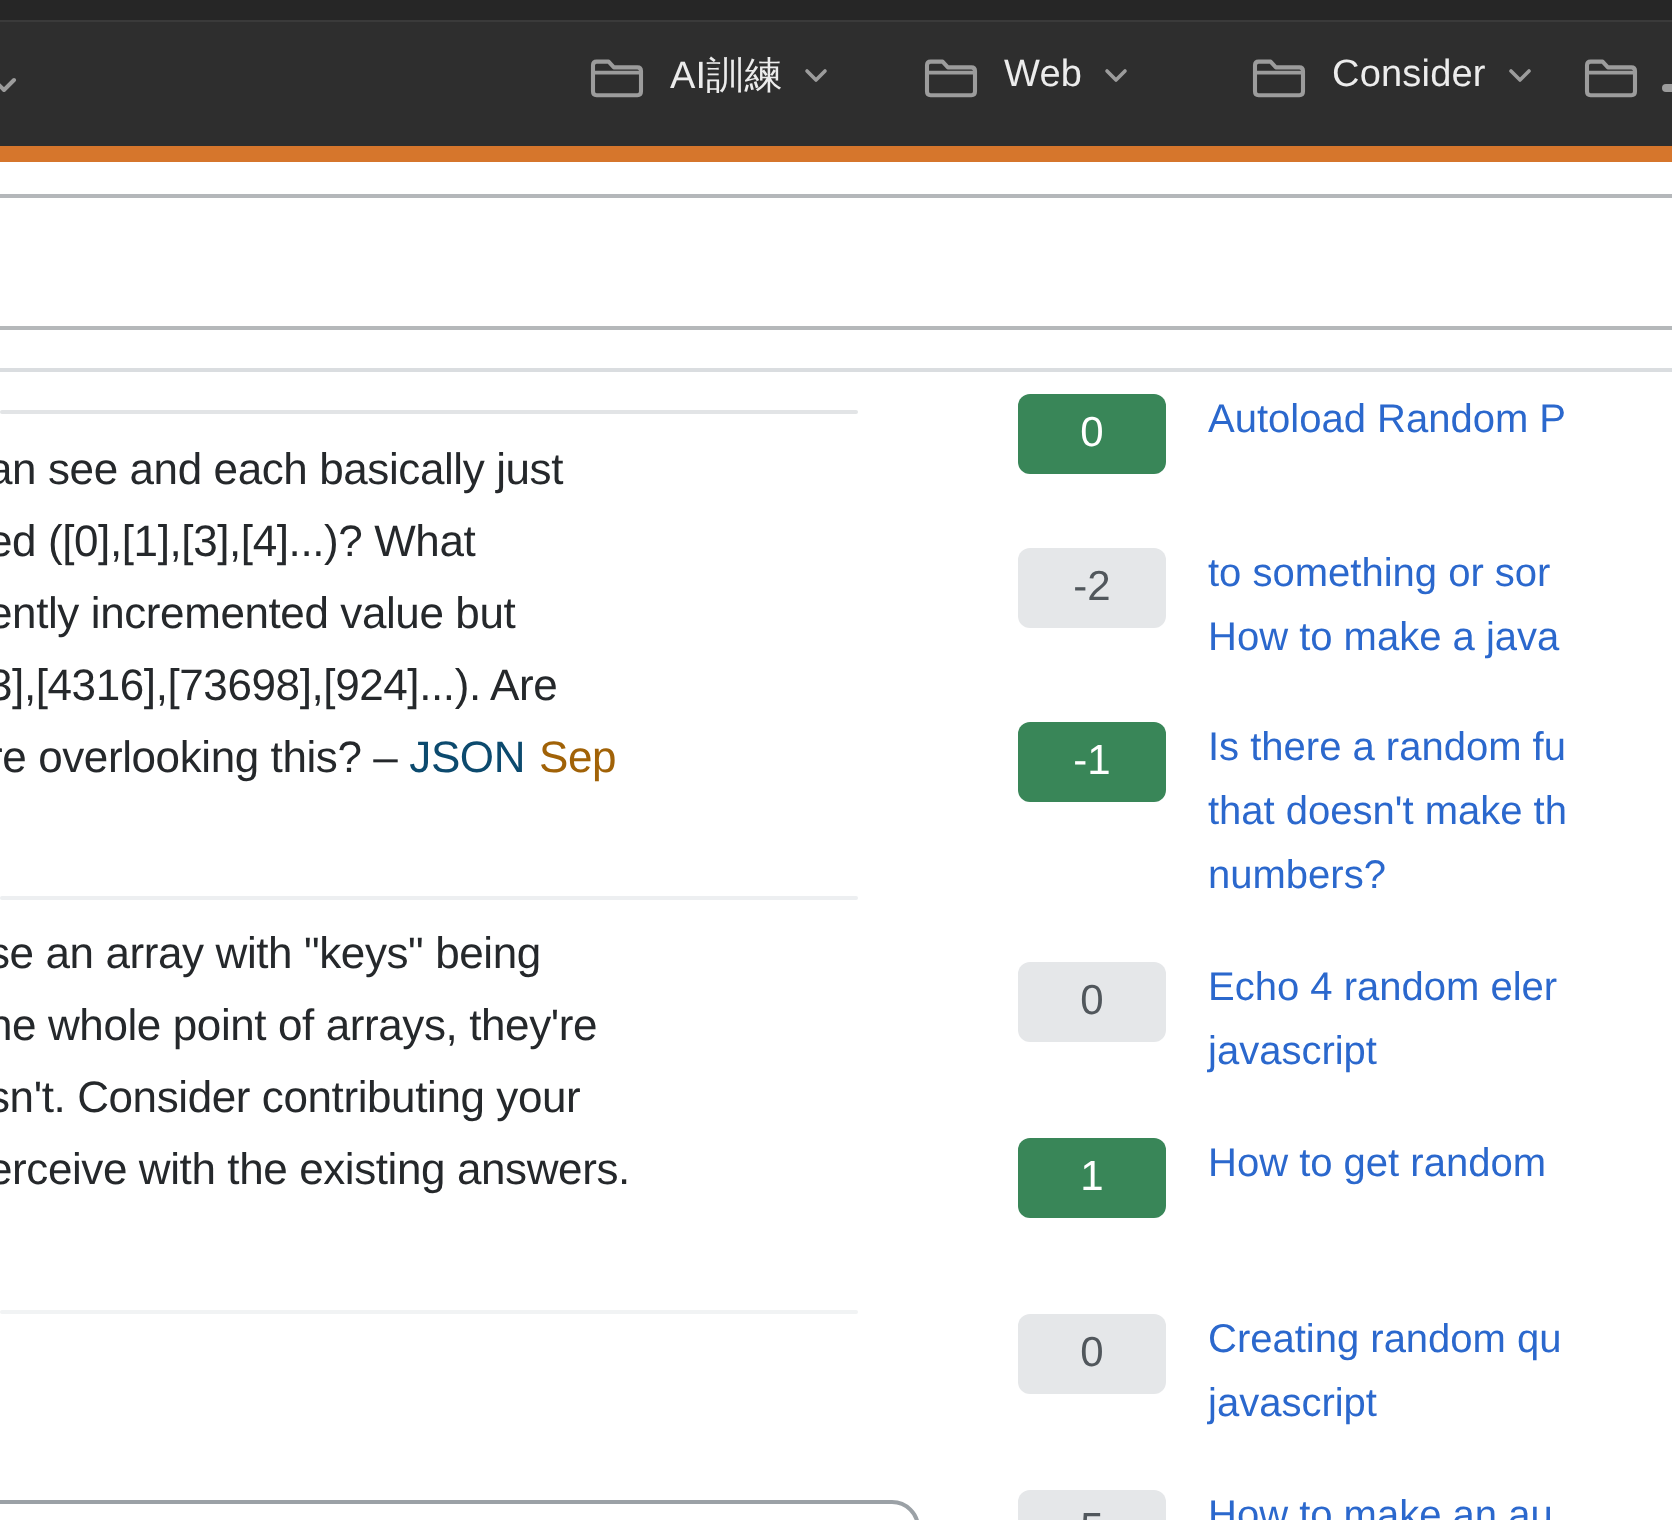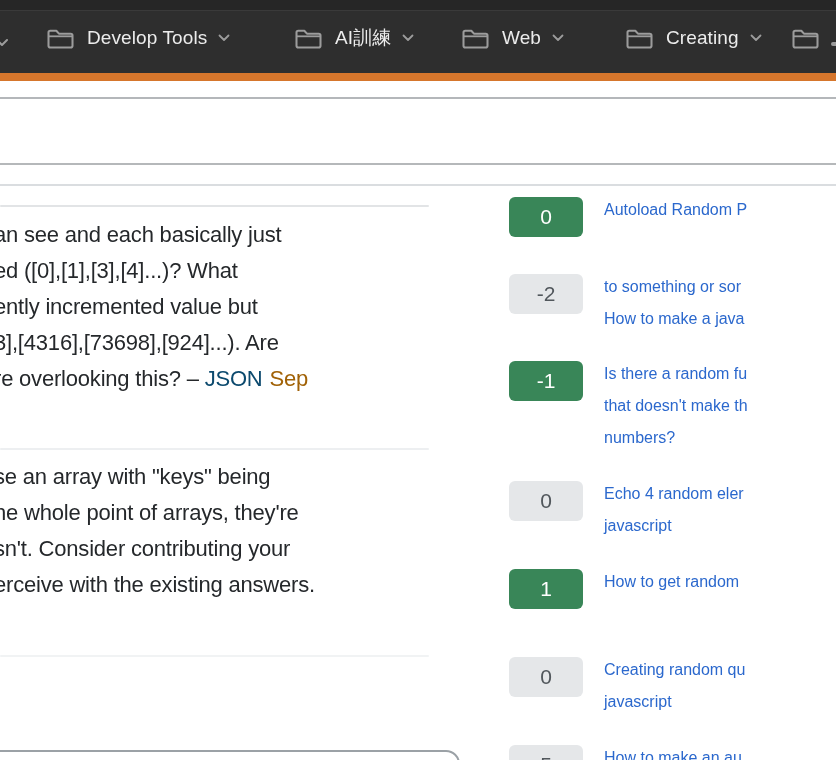--- a/index.html
+++ b/index.html
@@ -45,91 +45,77 @@
   .rq-row{position:absolute;left:509px;width:340px;display:flex;gap:21px;align-items:flex-start;}
   .vote-badge{
     flex:0 0 74px;height:40px;margin-top:1px;border-radius:6px;
     display:flex;align-items:center;justify-content:center;
     font-size:21px;
   }
   .vote-badge.answered{background:#398658;color:#ffffff;}
   .vote-badge.normal{background:#e5e7e9;color:#51575c;}
   .rq-text{margin-top:-2px;min-width:0;}
   .rq-line{
-    color:#2b68cd;font-size:16px;line-height:32px;white-space:nowrap;cursor:pointer;
+    color:#2b68cd;font-size:20px;line-height:32px;white-space:nowrap;cursor:pointer;
   }
   .rq-line:empty{display:none;}
 </style>
 </head>
 <body>
 
 <div class="stage">
 
   <div class="chrome">
     <div class="title-strip"></div>
 
     <span class="bm-frag icon">
       <svg width="14" height="9" viewBox="0 0 14 9">
           <polyline points="2,2 7,7 12,2" fill="none" stroke="#9c9c9c" stroke-width="2" stroke-linecap="round" stroke-linejoin="round"></polyline>
         </svg>
     </span>
 
-    <div class="bm-item" style="left:45px">
-      <span class="icon">
-        <svg width="31" height="24" viewBox="0 0 24 20">
-            <path d="M2 16.5 V5.5 Q2 4 3.5 4 H8.5 L10.7 6.4 H20.5 Q22 6.4 22 7.9 V16.5 Q22 18 20.5 18 H3.5 Q2 18 2 16.5 Z" fill="none" stroke="#9c9c9c" stroke-width="1.7" stroke-linejoin="round"></path>
-            <line x1="2.4" y1="8.6" x2="21.6" y2="8.6" stroke="#9c9c9c" stroke-width="1.5"></line>
-          </svg>
-      </span>
-      <span class="lbl">Develop Tools</span>
+
+    <div class="bm-item" style="left:293px">
+      <span class="icon">
+        <svg width="31" height="24" viewBox="0 0 24 20">
+            <path d="M2 16.5 V5.5 Q2 4 3.5 4 H8.5 L10.7 6.4 H20.5 Q22 6.4 22 7.9 V16.5 Q22 18 20.5 18 H3.5 Q2 18 2 16.5 Z" fill="none" stroke="#9c9c9c" stroke-width="1.7" stroke-linejoin="round"></path>
+            <line x1="2.4" y1="8.6" x2="21.6" y2="8.6" stroke="#9c9c9c" stroke-width="1.5"></line>
+          </svg>
+      </span>
+      <span class="lbl">AI訓練</span>
       <span class="icon">
         <svg width="12" height="8" viewBox="0 0 12 8">
             <polyline points="1.5,1.5 6,6 10.5,1.5" fill="none" stroke="#9c9c9c" stroke-width="1.8" stroke-linecap="round" stroke-linejoin="round"></polyline>
           </svg>
       </span>
     </div>
 
-    <div class="bm-item" style="left:293px">
-      <span class="icon">
-        <svg width="31" height="24" viewBox="0 0 24 20">
-            <path d="M2 16.5 V5.5 Q2 4 3.5 4 H8.5 L10.7 6.4 H20.5 Q22 6.4 22 7.9 V16.5 Q22 18 20.5 18 H3.5 Q2 18 2 16.5 Z" fill="none" stroke="#9c9c9c" stroke-width="1.7" stroke-linejoin="round"></path>
-            <line x1="2.4" y1="8.6" x2="21.6" y2="8.6" stroke="#9c9c9c" stroke-width="1.5"></line>
-          </svg>
-      </span>
-      <span class="lbl">AI訓練</span>
+    <div class="bm-item" style="left:460px">
+      <span class="icon">
+        <svg width="31" height="24" viewBox="0 0 24 20">
+            <path d="M2 16.5 V5.5 Q2 4 3.5 4 H8.5 L10.7 6.4 H20.5 Q22 6.4 22 7.9 V16.5 Q22 18 20.5 18 H3.5 Q2 18 2 16.5 Z" fill="none" stroke="#9c9c9c" stroke-width="1.7" stroke-linejoin="round"></path>
+            <line x1="2.4" y1="8.6" x2="21.6" y2="8.6" stroke="#9c9c9c" stroke-width="1.5"></line>
+          </svg>
+      </span>
+      <span class="lbl">Web</span>
       <span class="icon">
         <svg width="12" height="8" viewBox="0 0 12 8">
             <polyline points="1.5,1.5 6,6 10.5,1.5" fill="none" stroke="#9c9c9c" stroke-width="1.8" stroke-linecap="round" stroke-linejoin="round"></polyline>
           </svg>
       </span>
     </div>
 
-    <div class="bm-item" style="left:460px">
-      <span class="icon">
-        <svg width="31" height="24" viewBox="0 0 24 20">
-            <path d="M2 16.5 V5.5 Q2 4 3.5 4 H8.5 L10.7 6.4 H20.5 Q22 6.4 22 7.9 V16.5 Q22 18 20.5 18 H3.5 Q2 18 2 16.5 Z" fill="none" stroke="#9c9c9c" stroke-width="1.7" stroke-linejoin="round"></path>
-            <line x1="2.4" y1="8.6" x2="21.6" y2="8.6" stroke="#9c9c9c" stroke-width="1.5"></line>
-          </svg>
-      </span>
-      <span class="lbl">Web</span>
-      <span class="icon">
-        <svg width="12" height="8" viewBox="0 0 12 8">
-            <polyline points="1.5,1.5 6,6 10.5,1.5" fill="none" stroke="#9c9c9c" stroke-width="1.8" stroke-linecap="round" stroke-linejoin="round"></polyline>
-          </svg>
-      </span>
-    </div>
-
     <div class="bm-item" style="left:624px">
       <span class="icon">
         <svg width="31" height="24" viewBox="0 0 24 20">
             <path d="M2 16.5 V5.5 Q2 4 3.5 4 H8.5 L10.7 6.4 H20.5 Q22 6.4 22 7.9 V16.5 Q22 18 20.5 18 H3.5 Q2 18 2 16.5 Z" fill="none" stroke="#9c9c9c" stroke-width="1.7" stroke-linejoin="round"></path>
             <line x1="2.4" y1="8.6" x2="21.6" y2="8.6" stroke="#9c9c9c" stroke-width="1.5"></line>
           </svg>
       </span>
-      <span class="lbl">Creating</span>
+      <span class="lbl">Consider</span>
       <span class="icon">
         <svg width="12" height="8" viewBox="0 0 12 8">
             <polyline points="1.5,1.5 6,6 10.5,1.5" fill="none" stroke="#9c9c9c" stroke-width="1.8" stroke-linecap="round" stroke-linejoin="round"></polyline>
           </svg>
       </span>
     </div>
 
     <div class="bm-item" style="left:790px">
       <span class="icon">
         <svg width="31" height="24" viewBox="0 0 24 20">

